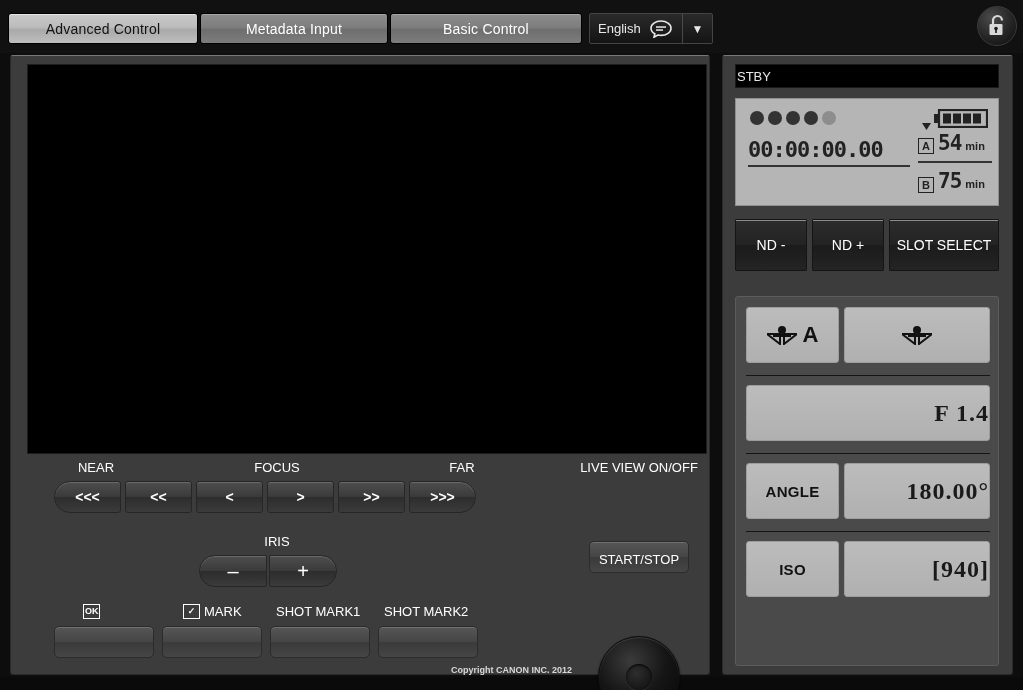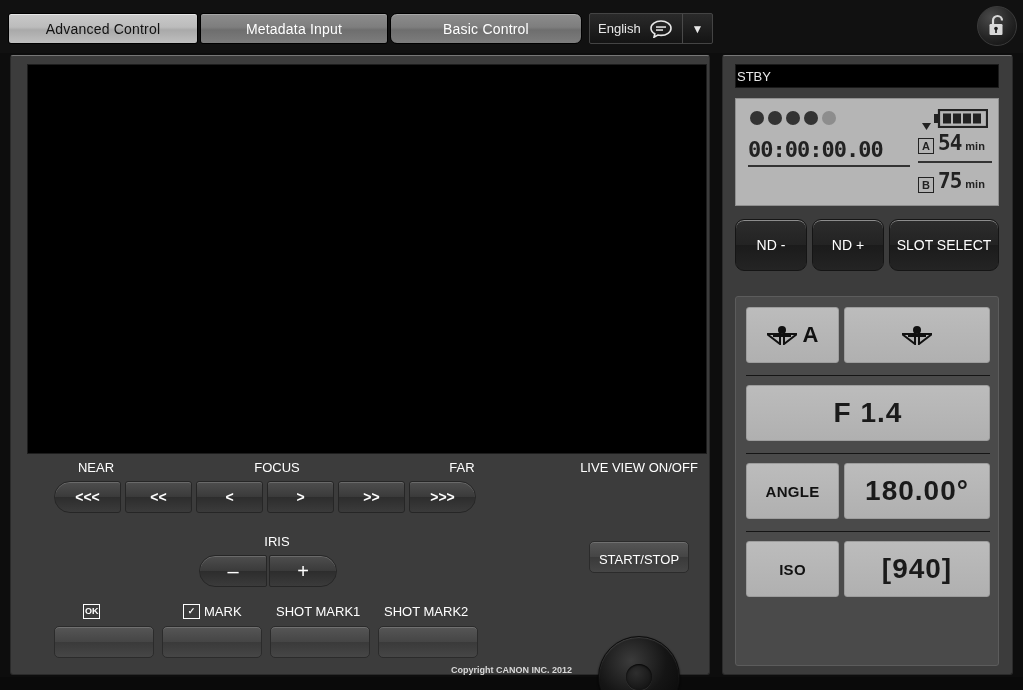--- a/index.html
+++ b/index.html
@@ -26,21 +26,21 @@
     color: #111; font-weight: 400;
     box-shadow: inset 0 1px 0 #e6e6e6;
   }
   .tab.inactive {
     background: linear-gradient(to bottom,#8c8c8c 0%,#7e7e7e 45%,#6e6e6e 55%,#7d7d7d 100%);
     color: #fff;
     box-shadow: inset 0 1px 0 #a6a6a6;
   }
   #tab0 { left: 8px;   width: 190px; }
   #tab1 { left: 200px; width: 188px; }
-  #tab2 { left: 390px; width: 192px; border-radius: 7px; }
+  #tab2 { left: 390px; width: 192px; }
 
   #lang {
     position: absolute; left: 589px; top: 13px; width: 124px; height: 31px;
     background: linear-gradient(to bottom,#2a2a2a,#141414);
     border: 1px solid #444; border-radius: 2px;
     display: flex; align-items: center; cursor: pointer;
   }
   #lang-label { color: #e8e8e8; font-size: 13px; padding-left: 8px; flex: 0 0 auto; }
   #lang-bubble { flex: 1; display: flex; align-items: center; justify-content: center; }
   #lang-arrow {
@@ -173,41 +173,41 @@
   }
   .slotval {
     font-family: "DejaVu Sans Mono", monospace; font-weight: bold;
     font-size: 21px; color: #222; letter-spacing: -1px;
   }
   .slotmin { font-size: 11px; font-weight: bold; color: #222; font-family: "Liberation Sans", sans-serif;}
 
   .ndbtn {
     position: absolute; height: 52px;
     background: linear-gradient(to bottom,#2c2c2c 0%,#232323 50%,#1b1b1b 51%,#242424 100%);
-    border: 1px solid #151515; border-radius: 9px;
+    border: 1px solid #151515; border-radius: 1px;
     box-shadow: inset 0 1px 0 #8d8d8d;
     display: flex; align-items: center; justify-content: center;
     color: #fff; font-size: 14px; cursor: pointer;
   }
 
   #cambox {
     position: absolute; left: 12px; top: 240px; width: 264px; height: 370px;
     background: #4a4a4a; border: 1px solid #5c5c5c; border-radius: 3px;
   }
   .cbtn {
     position: absolute;
     background: linear-gradient(to bottom,#bcbcbc,#b0b0b0);
     border: 1px solid #9d9d9d; border-radius: 3px;
     display: flex; align-items: center; justify-content: center;
     color: #111; cursor: pointer;
   }
   .divider { position: absolute; left: 10px; width: 244px; height: 1px; background: #151515; }
   .lcdfont {
-    font-family: Liberation Sans, sans-serif; font-weight: bold;
-    font-size: 28px; color: #1a1a1a; letter-spacing: 1px;
+    font-family: Liberation Serif, serif; font-weight: bold;
+    font-size: 24px; color: #1a1a1a; letter-spacing: 1px; justify-content: flex-end;
   }
   .lbl-s { font-size: 15px; font-weight: bold; color: #111; letter-spacing: .3px; }
 
   #copyright {
     position: absolute; left: 0; bottom: 2px; width: 1023px;
     text-align: center; color: #d8d8d8; font-size: 9px; font-weight: bold;
   }
 </style>
 </head>
 <body>

